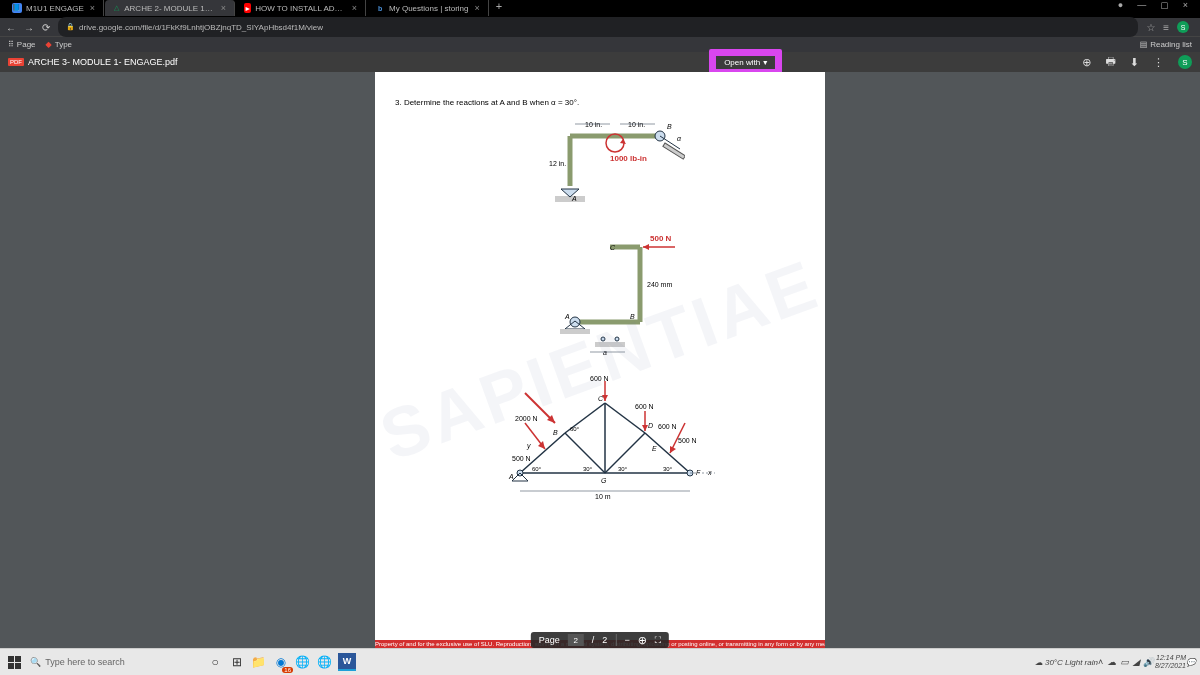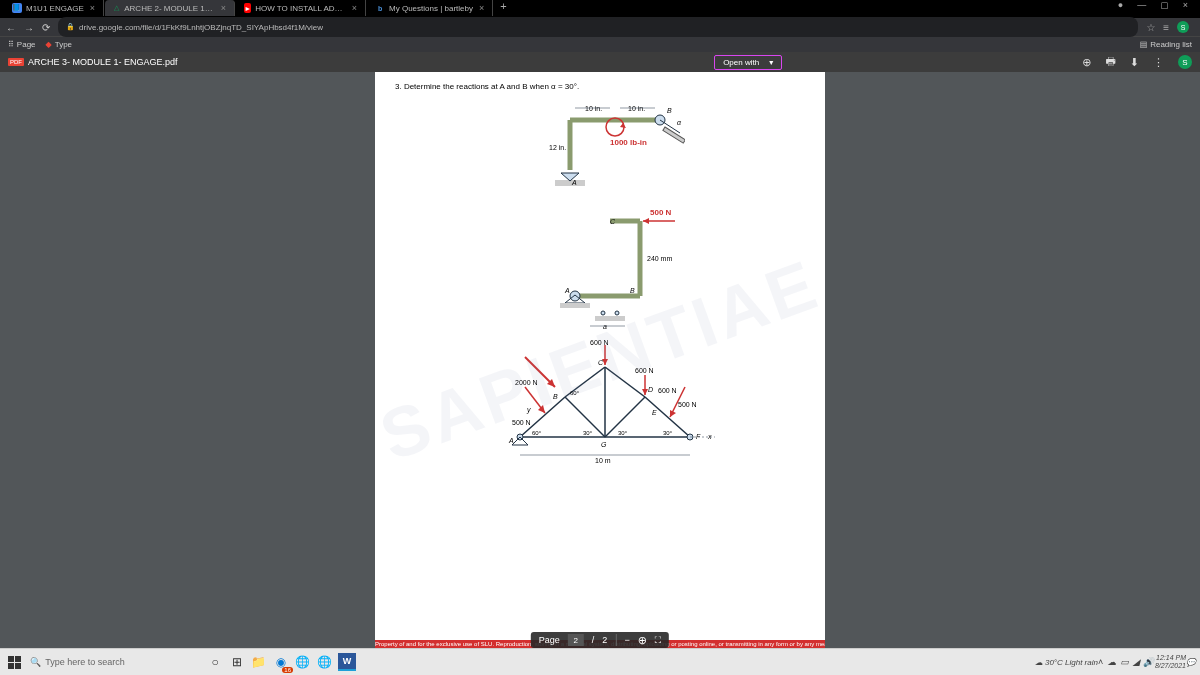--- a/index.html
+++ b/index.html
@@ -22,31 +22,31 @@
 .url-controls { margin-left: auto; display: flex; gap: 8px; align-items: center; color: #aaa; font-size: 10px; }
 .profile-badge { width: 12px; height: 12px; border-radius: 50%; background: #0f9d58; color: #fff; font-size: 7px; display: flex; align-items: center; justify-content: center; }
 
 .bookmarks-row { height: 16px; background: #35363a; border-top: 1px solid #444; display: flex; align-items: center; padding: 0 8px; font-size: 8px; color: #ccc; gap: 10px; }
 .bookmark-item { display: flex; align-items: center; gap: 3px; }
 .reading-list { margin-left: auto; display: flex; align-items: center; gap: 3px; }
 
 
 .pdf-header { height: 20px; background: #3c3c3c; display: flex; align-items: center; padding: 0 8px; color: #fff; font-size: 9px; }
 .pdf-badge { background: #ea4335; color: #fff; font-size: 6px; padding: 1px 2px; border-radius: 1px; margin-right: 4px; }
-.open-with { margin-left: auto; border: 1px solid #d946ef; padding: 2px 8px; border-radius: 2px; font-size: 8px; display: flex; align-items: center; gap: 10px; margin-right: 300px; }
+.open-with { margin-left: auto; border: 7px solid #d946ef; padding: 2px 8px; border-radius: 2px; font-size: 8px; display: flex; align-items: center; gap: 3px; margin-right: 300px; }
 .pdf-tools { display: flex; gap: 14px; align-items: center; color: #ddd; font-size: 11px; }
 .s-badge { width: 14px; height: 14px; border-radius: 50%; background: #0f9d58; color: #fff; font-size: 8px; display: flex; align-items: center; justify-content: center; }
 
 
 .doc-area { position: absolute; top: 72px; left: 0; right: 0; bottom: 27px; background: #525659; display: flex; justify-content: center; overflow: hidden; }
 .page { width: 450px; background: #fff; position: relative; padding: 10px 20px 0 20px; font-family: Arial, sans-serif; }
 .watermark { position: absolute; inset: 0; display: flex; align-items: center; justify-content: center; pointer-events: none; }
 .watermark-inner { font-size: 70px; color: rgba(120,130,160,0.08); transform: rotate(-20deg); font-weight: bold; letter-spacing: 4px; }
 
-.problem { margin-bottom: 6px; font-size: 8px; }
+.problem { margin-bottom: 6px; font-size: 8px; margin-top: 16px; }
 .problem-text { margin-bottom: 4px; }
 .figure { margin: 4px auto; text-align: center; }
 .fig-svg { display: block; margin: 0 auto; }
 
 .copyright-bar { position: absolute; bottom: 0; left: 0; right: 0; background: #d32f2f; color: #fff; font-size: 6px; text-align: center; padding: 1px 0; white-space: nowrap; overflow: hidden; }
 
 
 .page-controls { position: absolute; bottom: 0; left: 50%; transform: translateX(-50%); background: rgba(40,40,40,0.9); border-radius: 3px; display: flex; align-items: center; padding: 2px 8px; gap: 8px; color: #fff; font-size: 9px; height: 16px; }
 .page-input { background: #555; border: none; width: 16px; text-align: center; color: #fff; font-size: 8px; height: 12px; }
 .pc-divider { width: 1px; height: 12px; background: #666; }
@@ -75,21 +75,21 @@
     <span class="tab-text">ARCHE 2- MODULE 1- ENGAGE.p</span>
     <span class="tab-close">×</span>
   </div>
   <div class="tab">
     <span class="tab-icon" style="background:#ff0000;color:#fff">►</span>
     <span class="tab-text">HOW TO INSTALL ADOBE PHOTO</span>
     <span class="tab-close">×</span>
   </div>
   <div class="tab">
     <span class="tab-icon" style="color:#4a90d9;font-weight:bold">b</span>
-    <span class="tab-text">My Questions | bartleby</span>
+    <span class="tab-text">My Questions | storing</span>
     <span class="tab-close">×</span>
   </div>
   <div class="new-tab">+</div>
   <div class="window-controls">
     <span>●</span>
     <span>—</span>
     <span>▢</span>
     <span>×</span>
   </div>
 </div>

